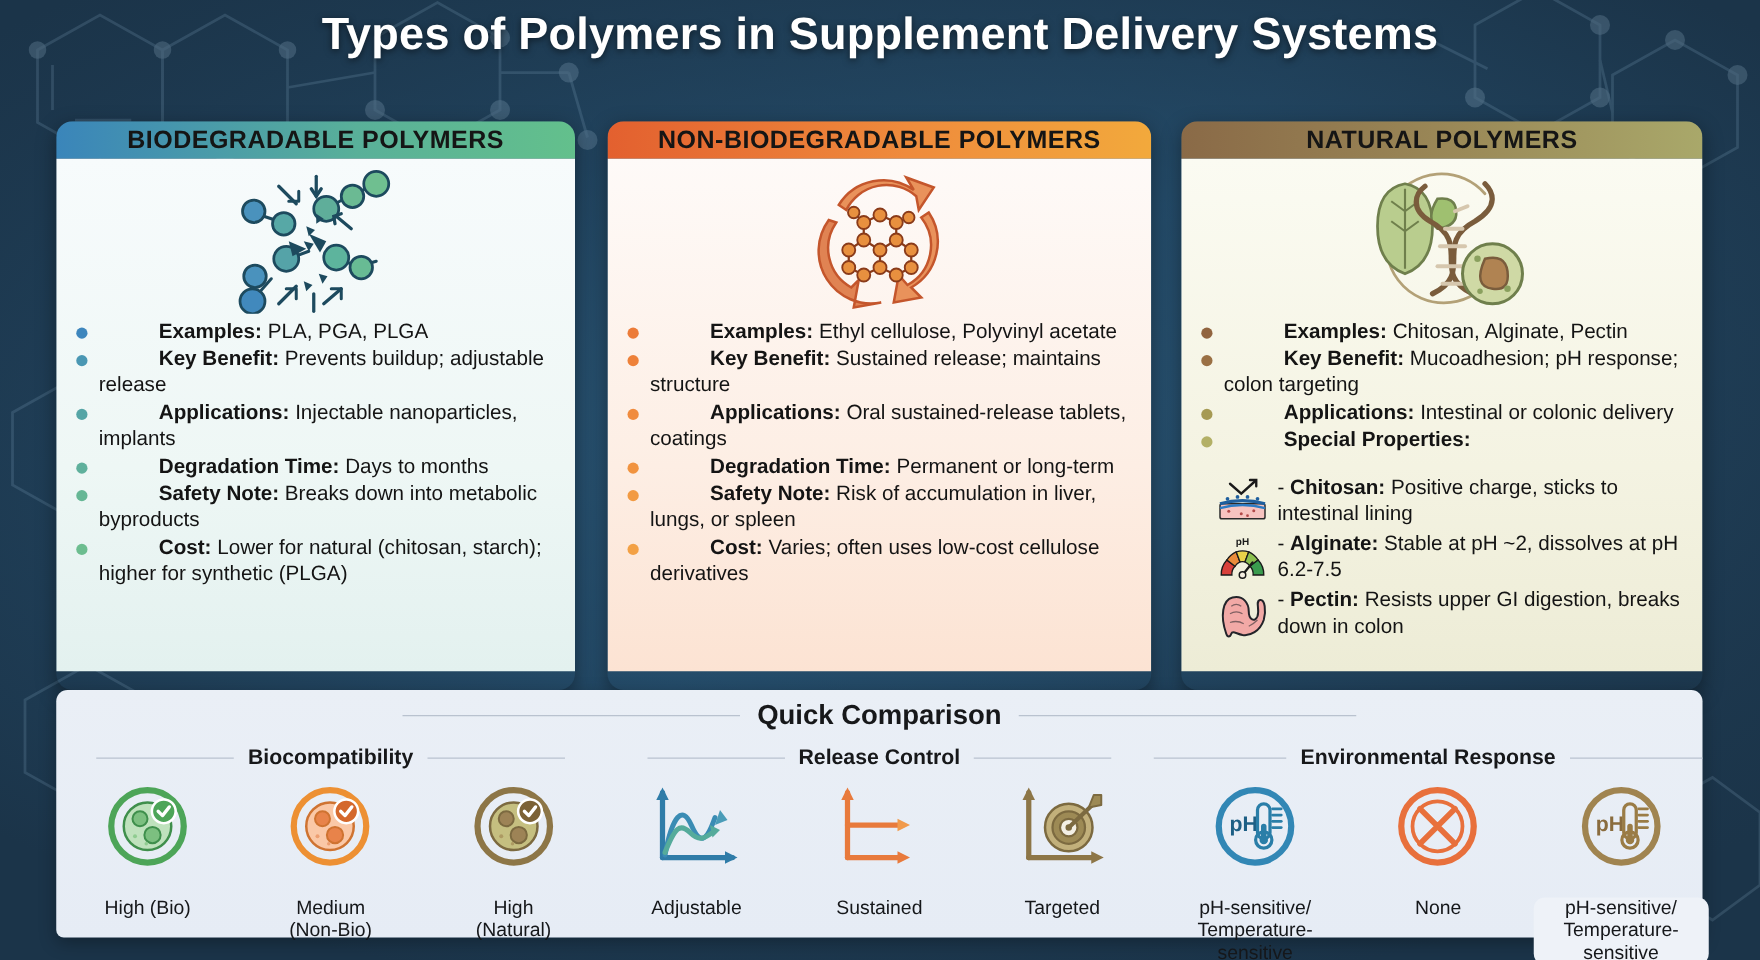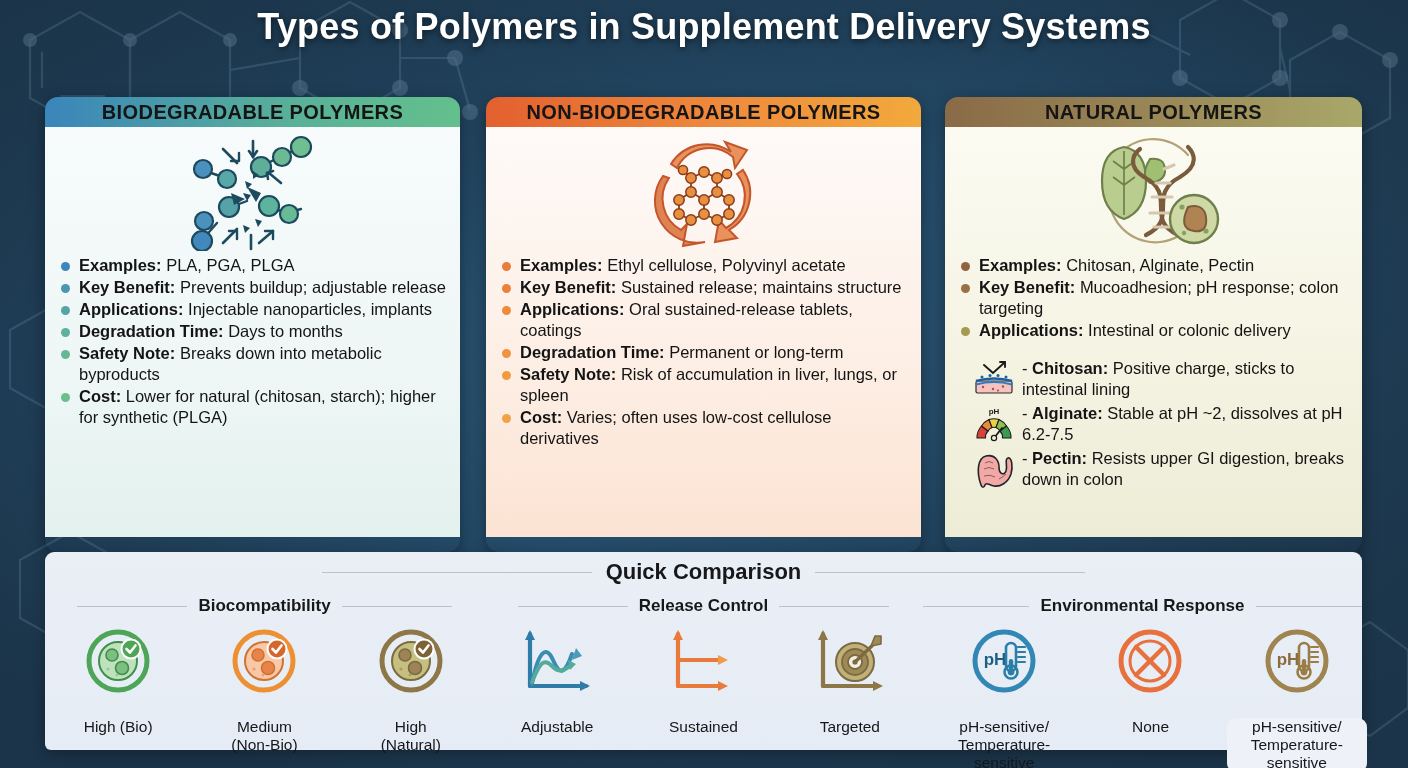--- a/index.html
+++ b/index.html
@@ -58,21 +58,21 @@
   ul.bullets > li {
     position:relative;
     padding-left:20px;
     margin-bottom:1px;
     font-size:16.5px; line-height:21px; color:#141414;
   }
   ul.bullets > li .dot {
     position:absolute; left:2px; top:7px;
     width:9px; height:9px; border-radius:50%;
   }
-  ul.bullets > li b { font-weight:bold; }
+  ul.bullets > li b { font-weight:bold;margin-left:48px; }
 
   
   ul.subitems { list-style:none; margin-top:17px; padding-left:14px; }
   ul.subitems > li {
     display:flex; align-items:flex-start; gap:7px;
     margin-bottom:2px;
     font-size:16.5px; line-height:21px; color:#141414;
   }
   .sub-icon { flex:0 0 42px; height:42px; margin-top:1px; }
   .sub-text { flex:1; }
@@ -359,20 +359,24 @@
       <li>
         <span class="dot" style="background:#9a7044"></span>
         <b>Key Benefit:</b> 
         <span>Mucoadhesion; pH response; colon targeting</span>
       </li>
       <li>
         <span class="dot" style="background:#a69a53"></span>
         <b>Applications:</b> 
         <span>Intestinal or colonic delivery</span>
       </li>
+      <li>
+        <span class="dot" style="background:#b3b066"></span>
+        <b>Special Properties:</b> 
+      </li>
     </ul>
     <ul class="subitems">
       <li>
         <span class="sub-icon">
           <svg width="42" height="42" viewBox="0 0 42 42">
             <rect x="3" y="22" width="36" height="12" rx="1.5" fill="#f7c3c0" stroke="#2a2a2a" stroke-width="1.2"></rect>
             <path d="M3,22 q18,-5 36,0" fill="none" stroke="#1f5f9e" stroke-width="2.6"></path>
             <path d="M3,25.5 q18,-5 36,0" fill="none" stroke="#2b7bc4" stroke-width="2"></path>
             <g fill="#1f5f9e">
                 <circle cx="9" cy="18" r="1.5"></circle>

